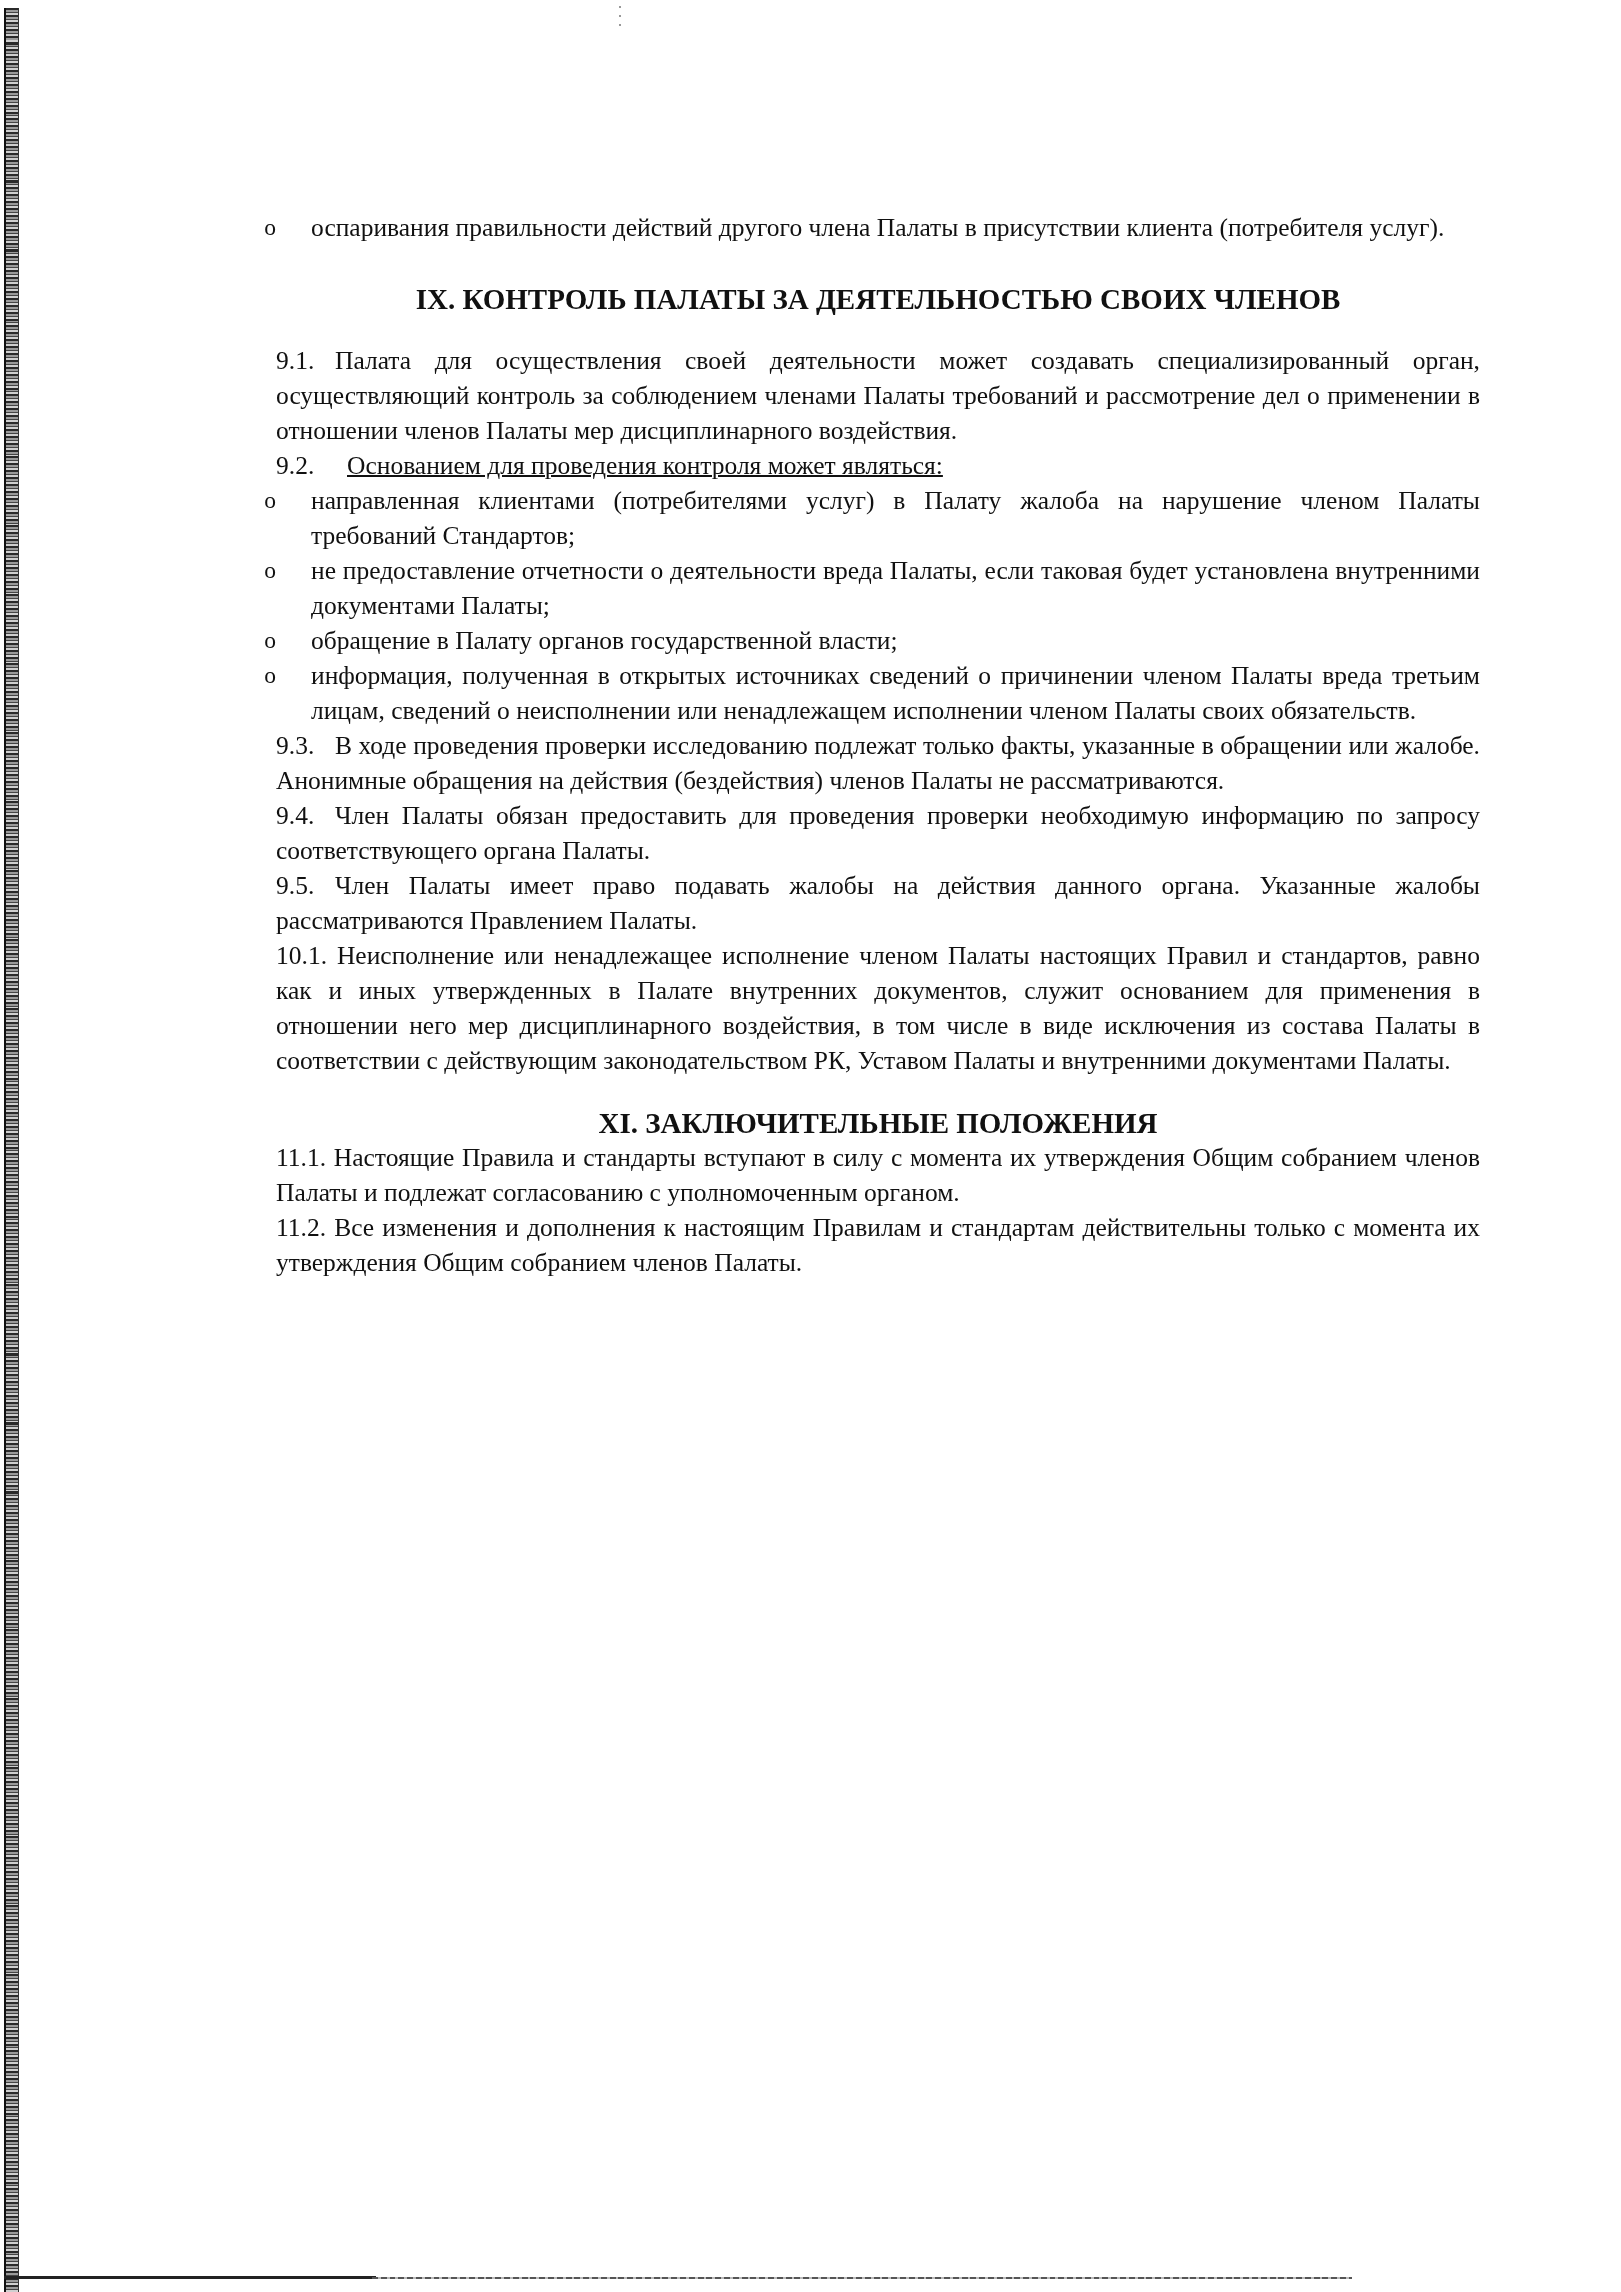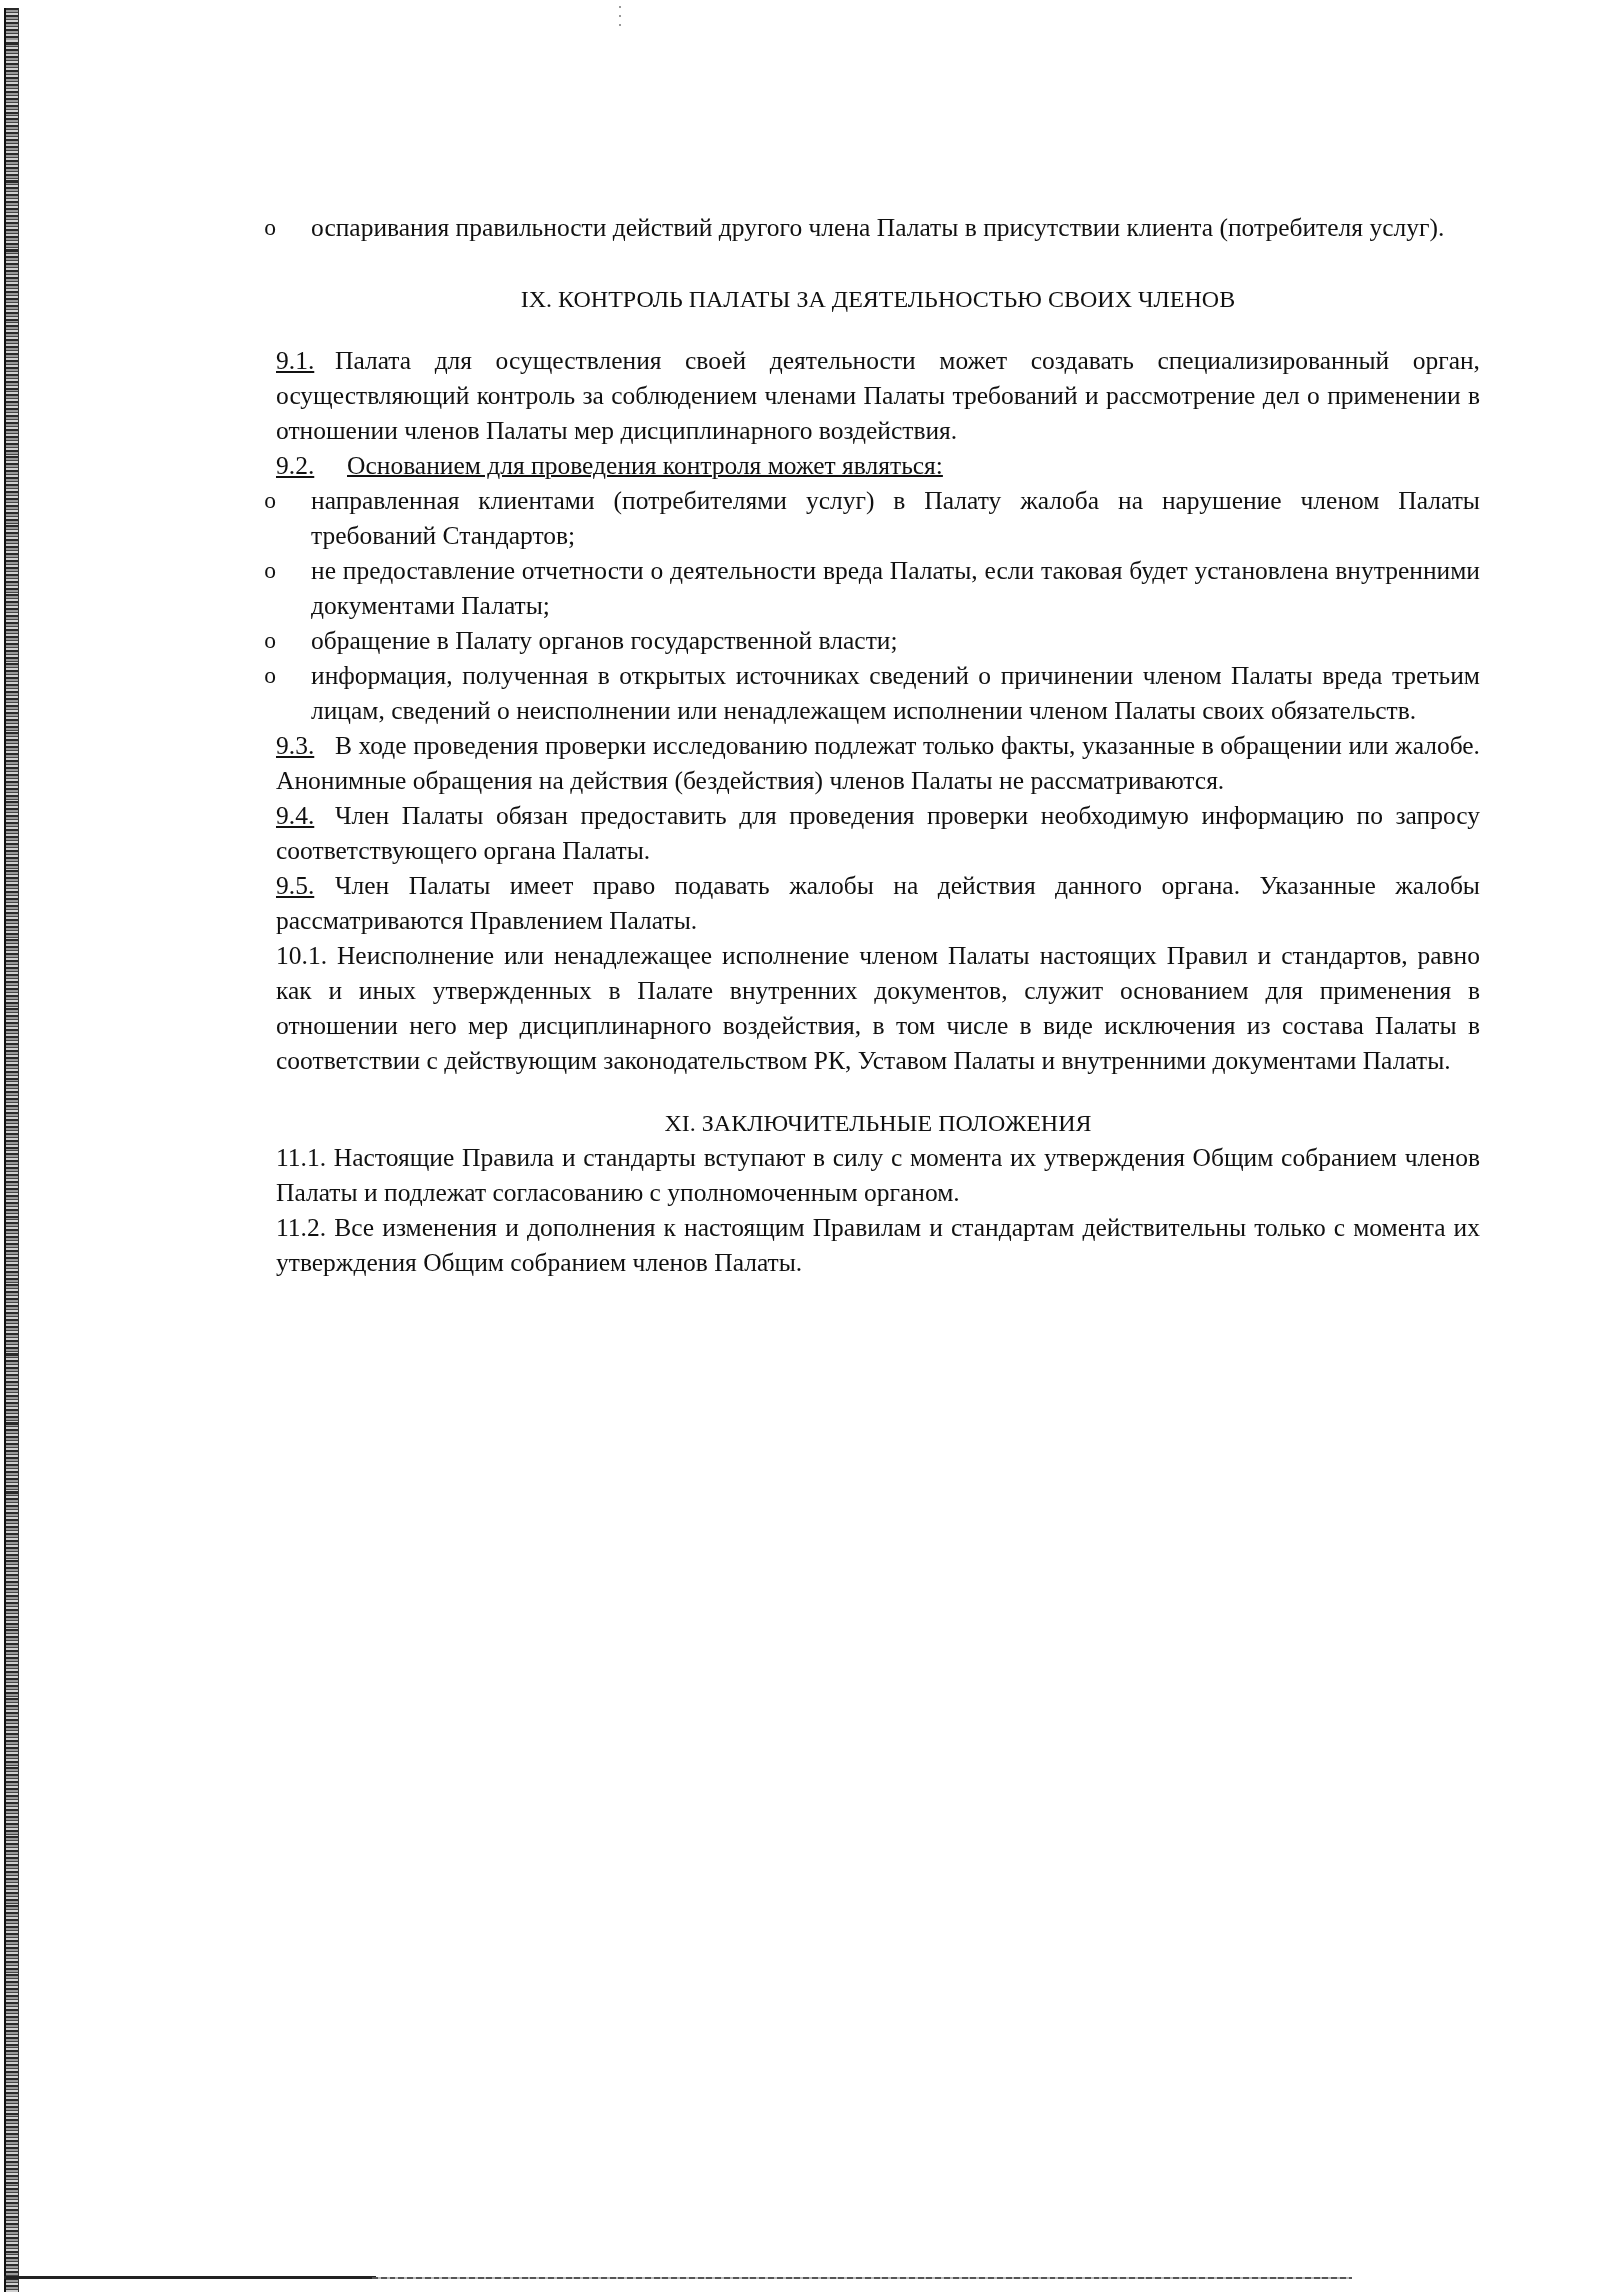--- a/index.html
+++ b/index.html
@@ -69,27 +69,26 @@
   .item .bullet {
     position: absolute;
     left: -11.8px;
     top: 0;
     width: 35px;
     font-size: 23.5px;
   }
   .num {
     display: inline-block;
     min-width: 59px;
-    text-decoration: underline;
   }
   .num-wide { min-width: 71px; }
   .heading {
-    font-weight: normal;
+    font-weight: bold;
     text-align: center;
-    font-size: 24px;
+    font-size: 29px;
     line-height: 34px;
   }
   .heading-ix { margin-top: 37px; margin-bottom: 27.4px; }
   .heading-x { margin-top: 37px; }
   .heading-xi { margin-top: 28px; }
   .underline { text-decoration: underline; text-decoration-thickness: 2px; font-family: Liberation Serif, serif; }
 </style>
 </head>
 <body>
 

